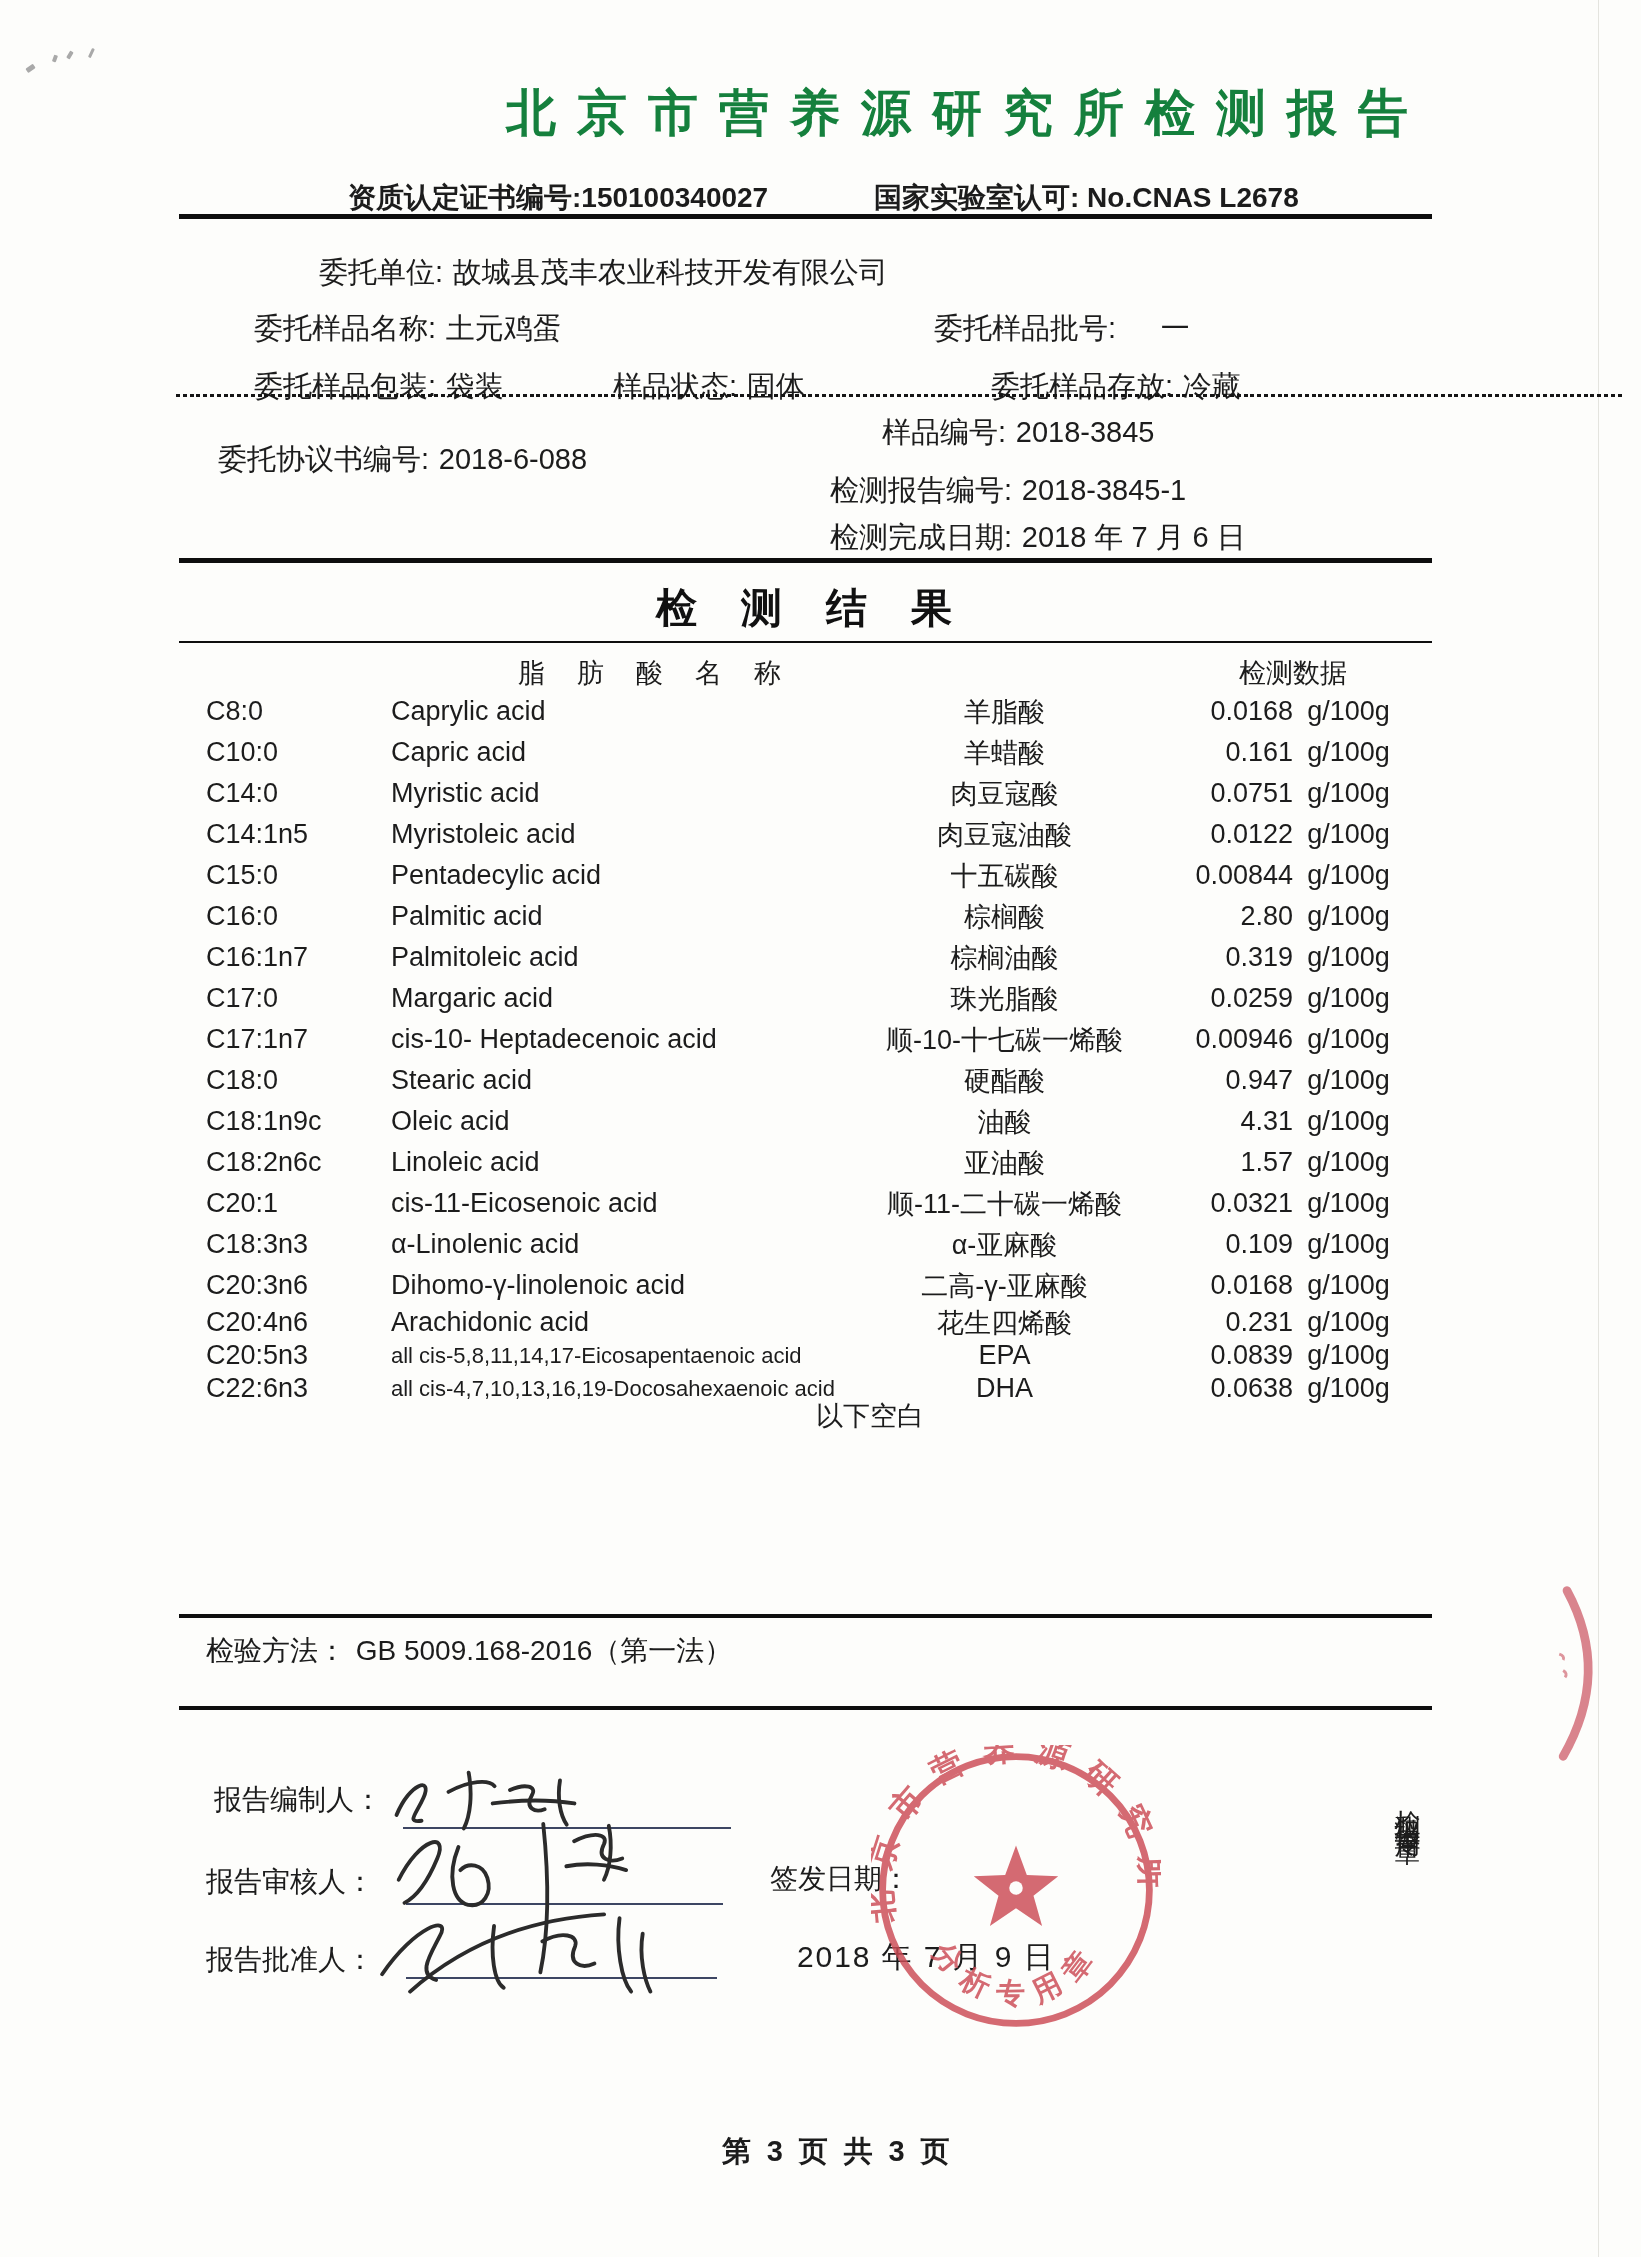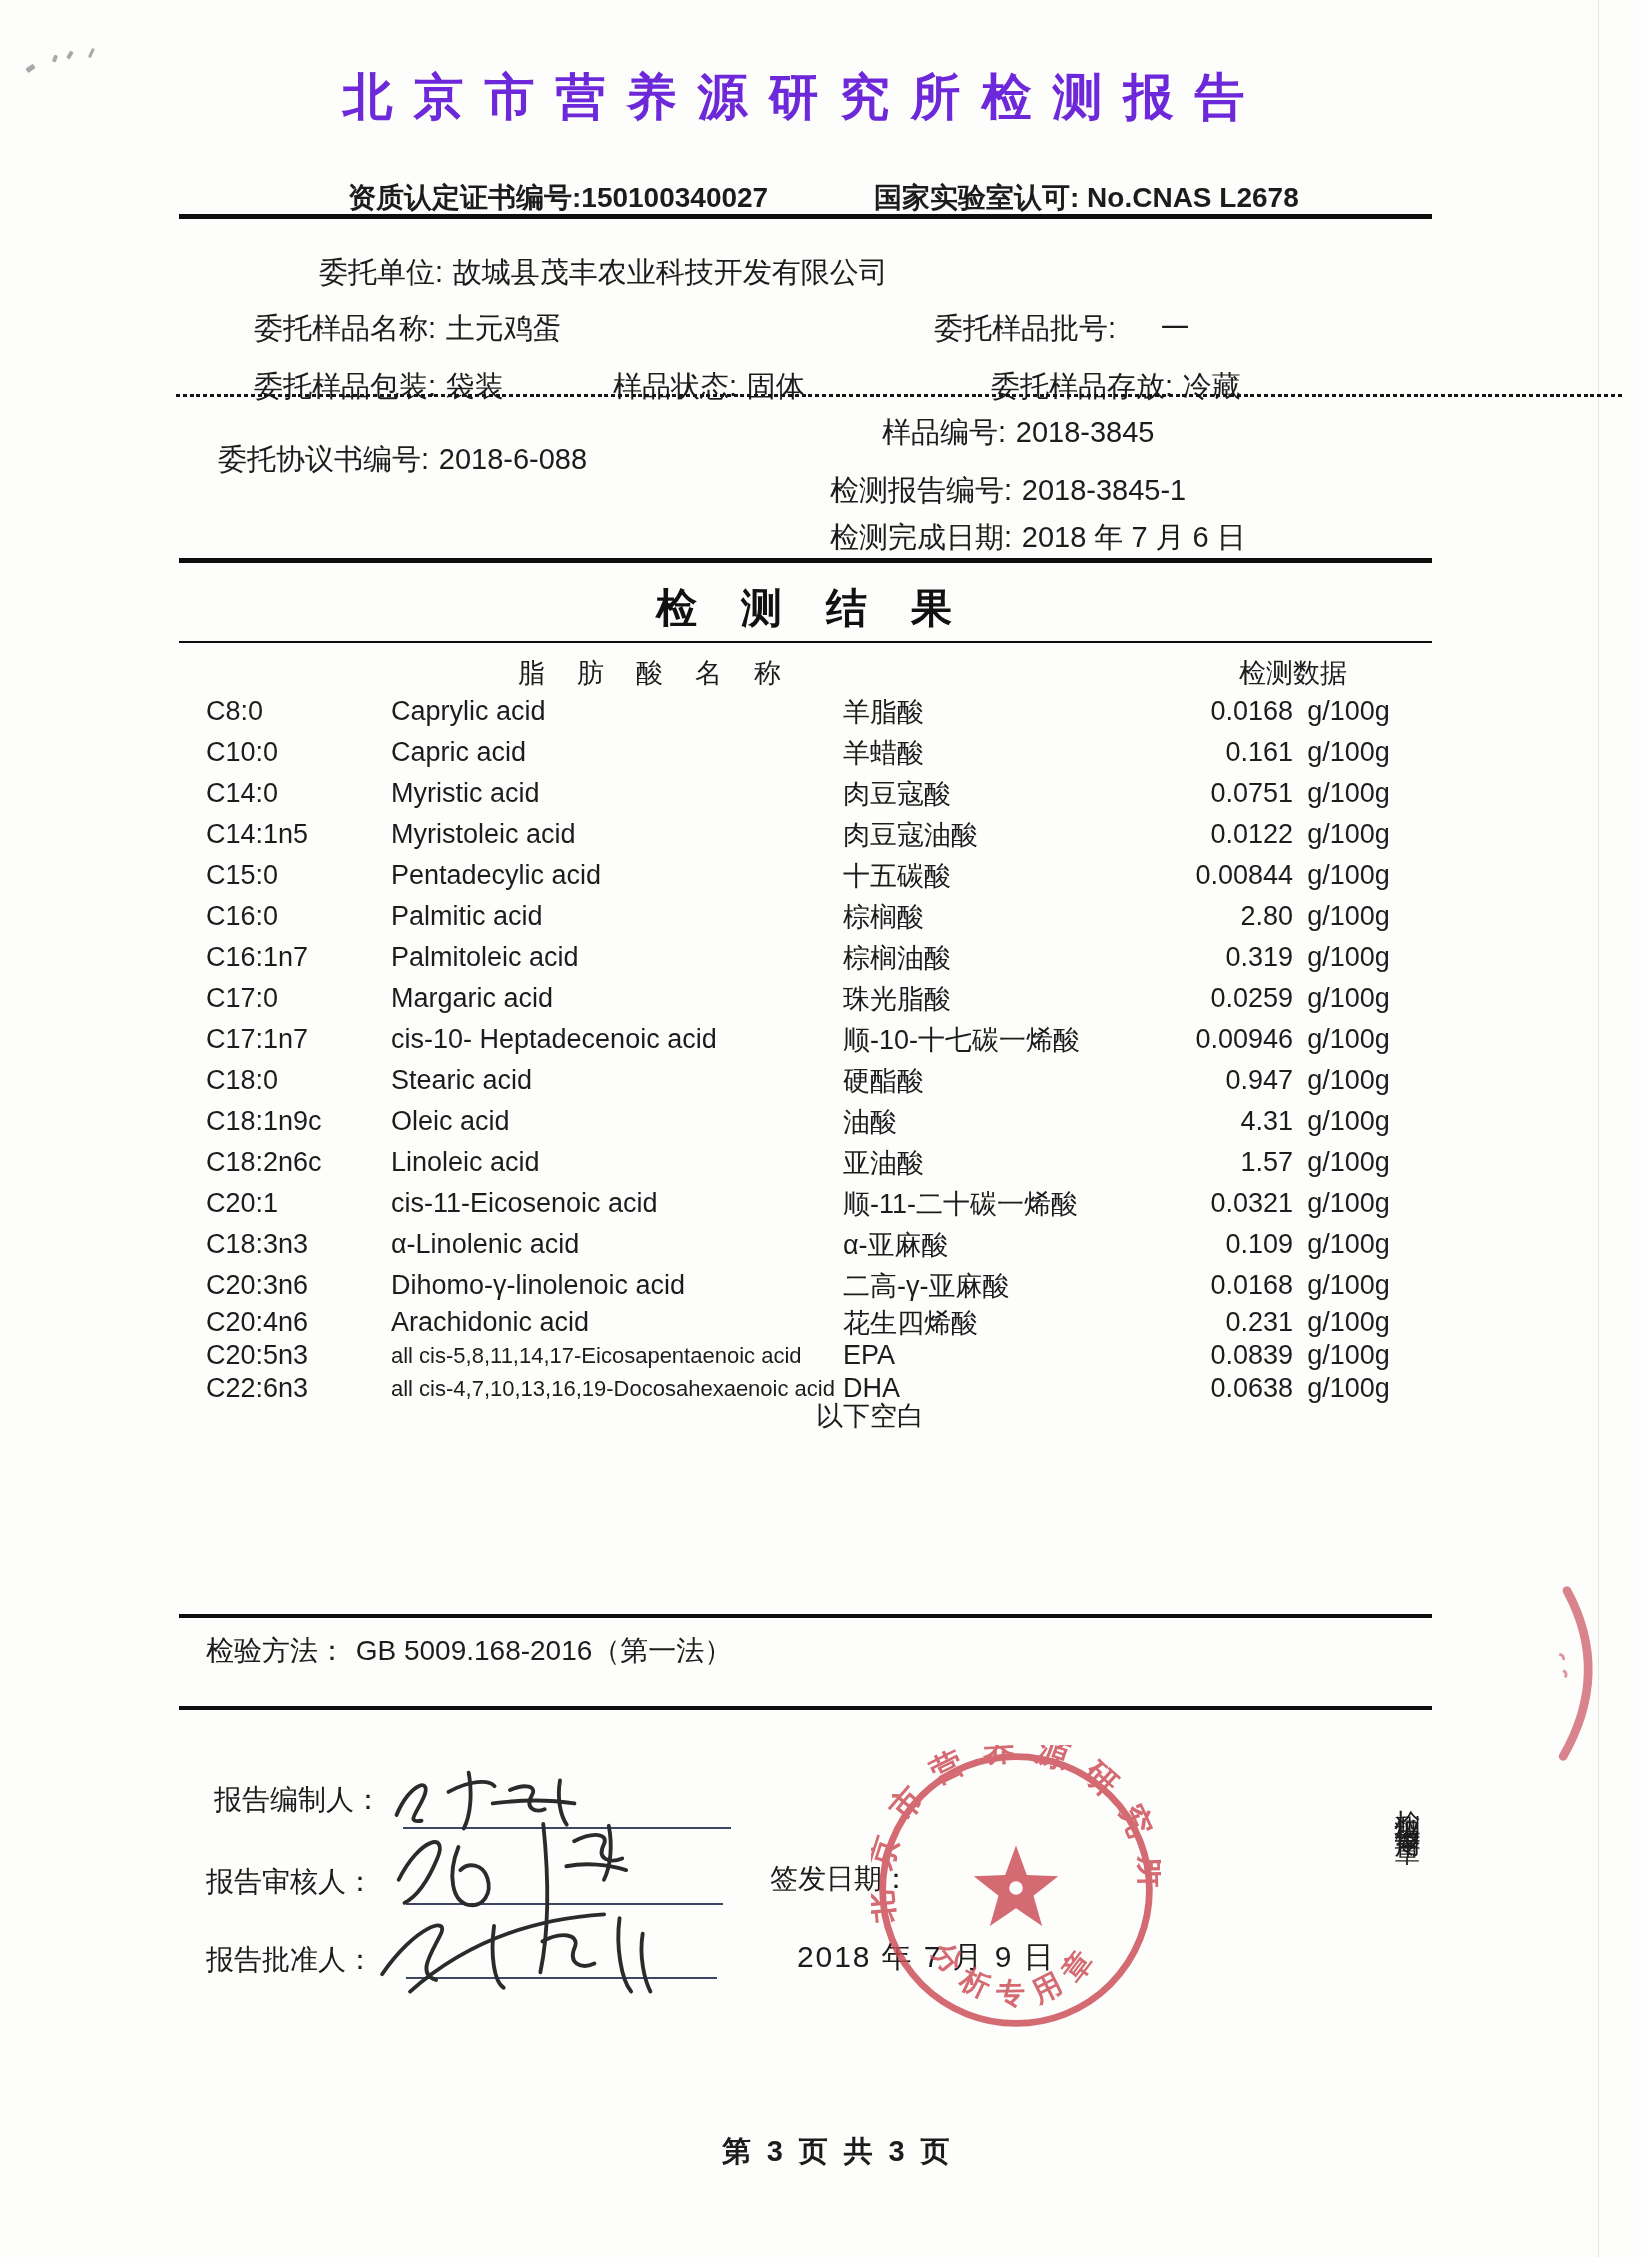--- a/index.html
+++ b/index.html
@@ -8,22 +8,22 @@
     width:1641px;height:2257px;
     margin:0 auto;
     background:#fdfdfb;
     font-family:"Liberation Sans","DejaVu Sans",sans-serif;
     color:#1c1c1c;
     overflow:hidden;
   }
   .abs{position:absolute;white-space:nowrap;}
 
   
-  .title{left:179px;top:64px;width:1250px;text-align:center;
-    font-size:50px;font-weight:bold;letter-spacing:21px;color:#6d28d9;}
+  .title{left:179px;top:80px;width:1250px;text-align:right;
+    font-size:50px;font-weight:bold;letter-spacing:21px;color:#15803d;}
   .cert-left{left:348px;top:179px;font-size:28px;font-weight:600;}
   .cert-right{left:874px;top:179px;font-size:28px;font-weight:600;}
 
   
   .rule{position:absolute;background:#0e0e0e;}
   .rule.thick{height:4.8px;}
   .rule.thin{height:1.9px;}
   .dotted{position:absolute;height:2.9px;
     background:repeating-linear-gradient(90deg,#151515 0 3.9px,transparent 3.9px 6.8px);}
 
@@ -39,21 +39,21 @@
   .tbl-header{left:179px;top:655px;width:1250px;height:35px;}
   .name-header{position:absolute;left:339px;top:0;font-size:27px;letter-spacing:32px;}
   .data-header{position:absolute;left:1060px;top:0;font-size:27px;}
 
   .tbl{left:179px;top:691px;width:1250px;}
   .row{display:flex;align-items:center;height:41px;font-size:27px;}
   .row.tight{height:33px;}
   .c-code{width:185px;padding-left:27px;flex:none;}
   .c-en{flex:1;overflow:visible;white-space:nowrap;}
   .c-en.small{font-size:22px;}
-  .c-cn{width:323px;flex:none;text-align:left;}
+  .c-cn{width:323px;flex:none;text-align:center;}
   .c-val{width:127px;flex:none;text-align:right;}
   .c-unit{width:111px;flex:none;text-align:center;padding-right:25px;box-sizing:content-box;}
   .end-note{left:816px;top:1398px;font-size:27px;}
 
   
   .method-row1{left:206px;top:1632px;}
   .method-row2{left:206px;top:1670px;}
 
   
   .sig-label1{left:214px;top:1781px;}

